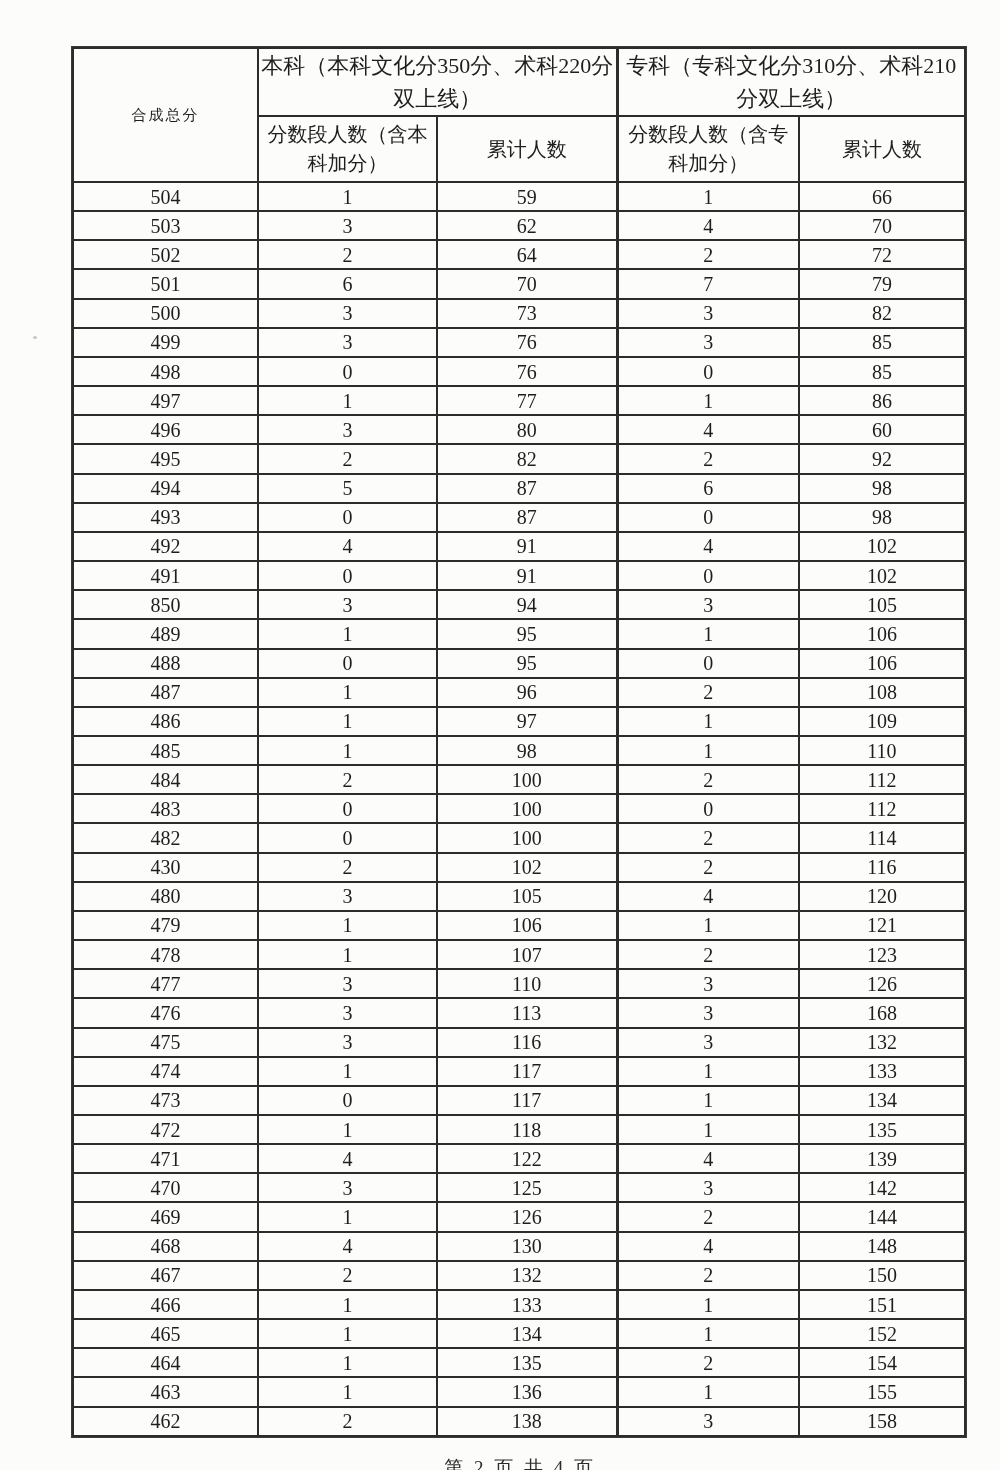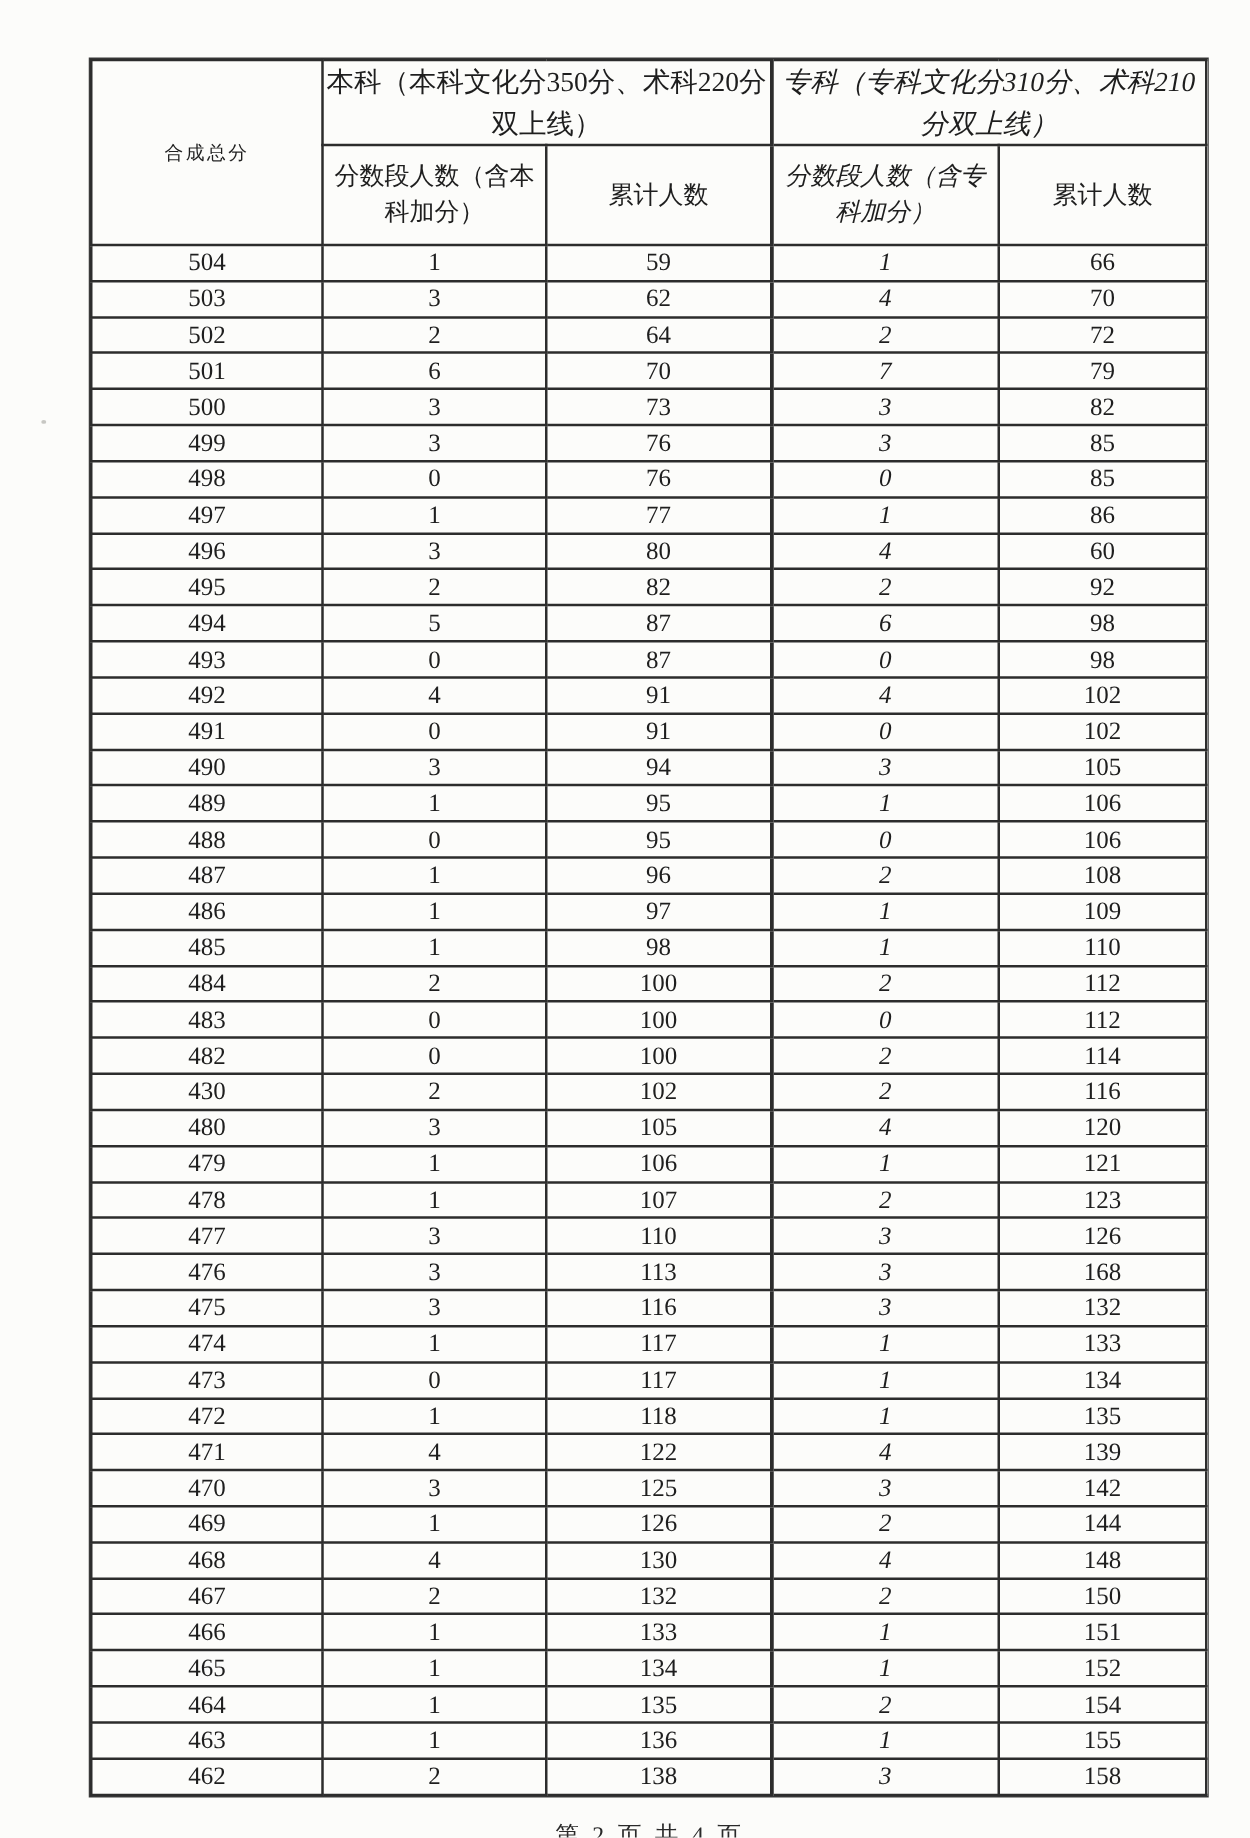--- a/index.html
+++ b/index.html
@@ -36,24 +36,24 @@
     text-align: center;
     vertical-align: middle;
     overflow: hidden;
   }
   
   table.score-table {
     border: 1px solid #2c2c2c;
     box-shadow: 0 0 0 1px #3a3a3a;
   }
   
-  .group-sep-l { border-left: 3px solid #2c2c2c !important; font-style: italic; }
+  .group-sep-l { border-left: 3px solid #2c2c2c !important; }
   
   tr.group-row { height: 64px; }
-  tr.sub-row   { height: 80px; }
+  tr.sub-row   { height: 66px; }
   th.corner {
     font-size: 15px;
     font-weight: normal;
     letter-spacing: 2px;
   }
   th.group {
     font-size: 22px;
     font-weight: normal;
     line-height: 1.5;
     padding: 2px 6px;
@@ -211,21 +211,21 @@
           <td>102</td>
         </tr>
         <tr>
           <td>491</td>
           <td>0</td>
           <td>91</td>
           <td class="group-sep-l">0</td>
           <td>102</td>
         </tr>
         <tr>
-          <td>490</td>
+          <td>850</td>
           <td>3</td>
           <td>94</td>
           <td class="group-sep-l">3</td>
           <td>105</td>
         </tr>
         <tr>
           <td>489</td>
           <td>1</td>
           <td>95</td>
           <td class="group-sep-l">1</td>

